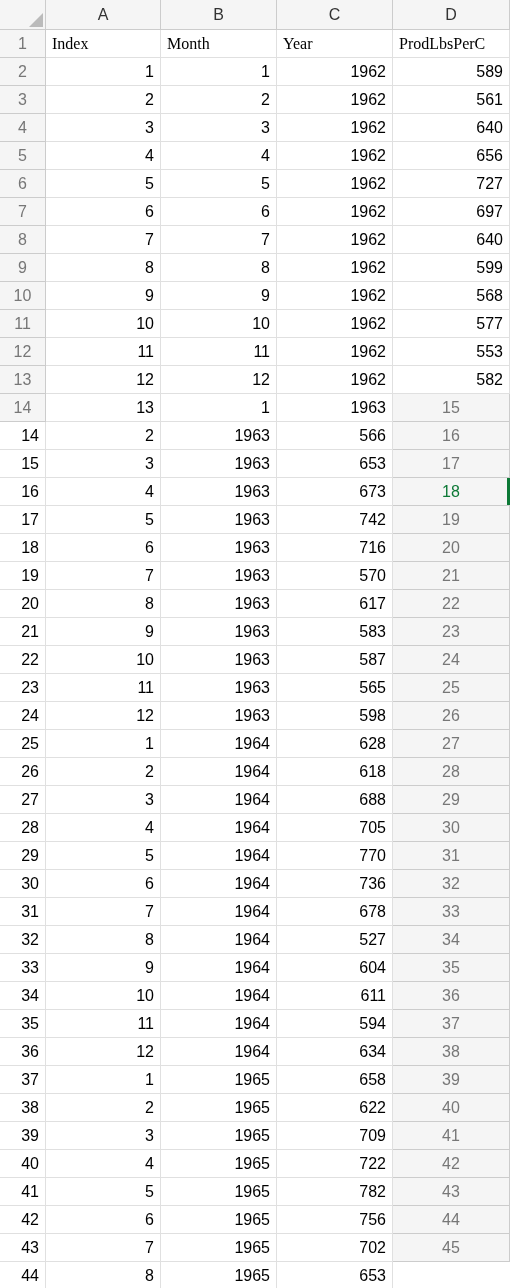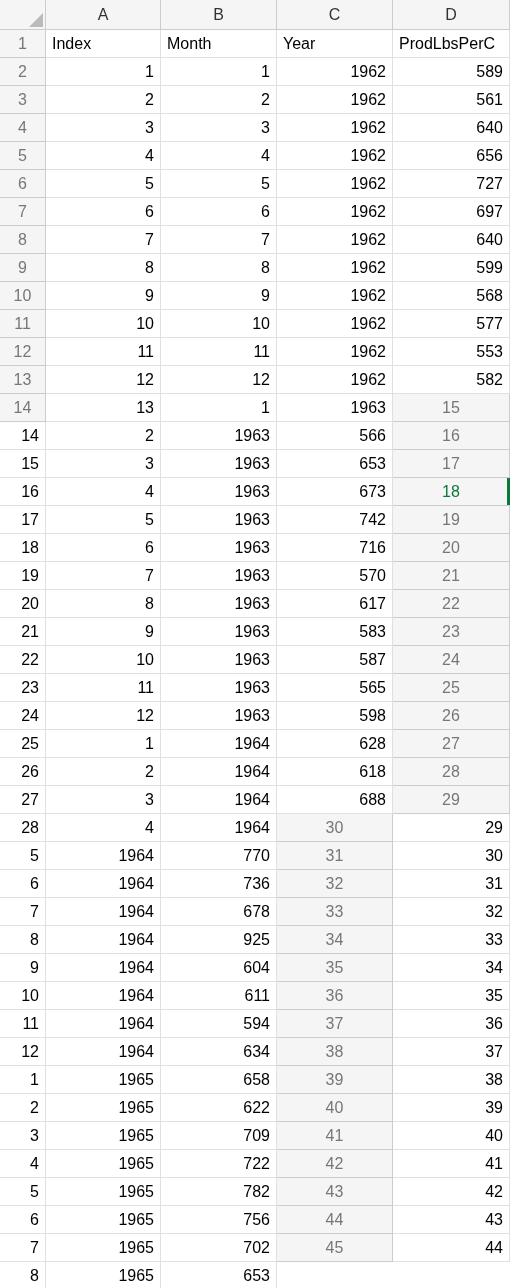--- a/index.html
+++ b/index.html
@@ -84,20 +84,21 @@
       display: flex;
       align-items: center;
       padding: 0 6px;
       font-size: 16px;
       color: #000;
       overflow: hidden;
       white-space: nowrap;
     }
     .cell.text {
       justify-content: flex-start;
+      font-family: Liberation Serif, serif;
     }
     .cell.num {
       justify-content: flex-end;
     }
   </style>
 </head>
 <body>
 
 <div class="spreadsheet" id="grid">
     <div class="corner"></div>
@@ -241,40 +242,41 @@
     <div class="cell num">618</div>
     <div class="row-header">28</div>
     <div class="cell num">27</div>
     <div class="cell num">3</div>
     <div class="cell num">1964</div>
     <div class="cell num">688</div>
     <div class="row-header">29</div>
     <div class="cell num">28</div>
     <div class="cell num">4</div>
     <div class="cell num">1964</div>
+    <div class="cell num">705</div>
     <div class="row-header">30</div>
     <div class="cell num">29</div>
     <div class="cell num">5</div>
     <div class="cell num">1964</div>
     <div class="cell num">770</div>
     <div class="row-header">31</div>
     <div class="cell num">30</div>
     <div class="cell num">6</div>
     <div class="cell num">1964</div>
     <div class="cell num">736</div>
     <div class="row-header">32</div>
     <div class="cell num">31</div>
     <div class="cell num">7</div>
     <div class="cell num">1964</div>
     <div class="cell num">678</div>
     <div class="row-header">33</div>
     <div class="cell num">32</div>
     <div class="cell num">8</div>
     <div class="cell num">1964</div>
-    <div class="cell num">925</div>
+    <div class="cell num">527</div>
     <div class="row-header">34</div>
     <div class="cell num">33</div>
     <div class="cell num">9</div>
     <div class="cell num">1964</div>
     <div class="cell num">604</div>
     <div class="row-header">35</div>
     <div class="cell num">34</div>
     <div class="cell num">10</div>
     <div class="cell num">1964</div>
     <div class="cell num">611</div>

